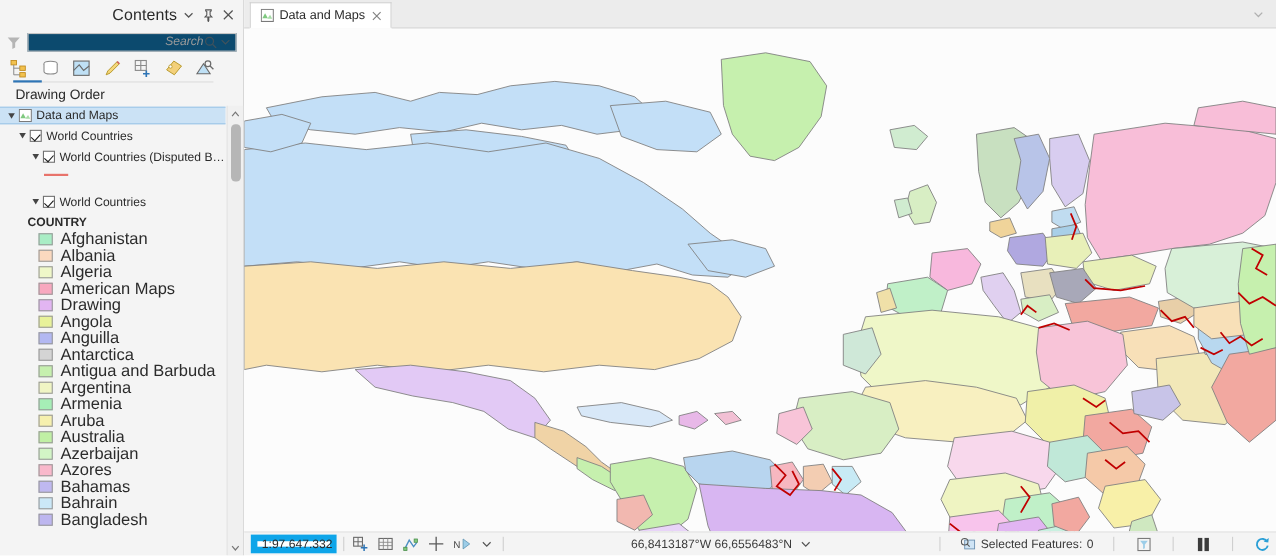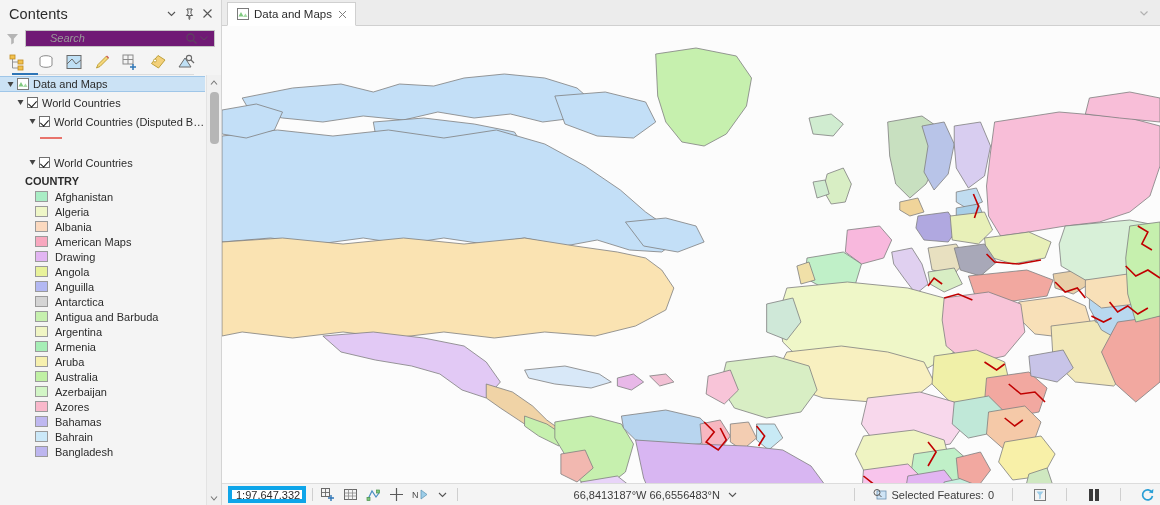--- a/index.html
+++ b/index.html
@@ -4,21 +4,21 @@
 <style>
   * { box-sizing: border-box; margin: 0; padding: 0; }
   html, body {
     width: 1160px; height: 505px;
     overflow: hidden;
     font-family: "Liberation Sans", sans-serif;
     font-size: 11px;
     background: #ffffff;
     color: #3b3b3b;
   }
-  .app { position: relative; width: 1160px; height: 505px; display: flex; }
+  .app { position: relative; width: 1160px; height: 505px; display: flex; text-align: right; }
 
   
   .contents-pane {
     width: 222px; height: 505px;
     background: #f4f4f4;
     border-right: 1px solid #d4d4d4;
     display: flex; flex-direction: column;
     position: relative;
   }
   .pane-header {
@@ -43,21 +43,21 @@
 
   .search-row {
     height: 22px;
     display: flex; align-items: center;
     padding: 0 6px 0 5px;
     gap: 5px;
   }
   .filter-icon { width: 15px; height: 15px; flex: none; }
   .search-box {
     flex: 1; height: 17px;
-    background: #701a75;
+    background: #0c4a6e;
     border: 1px solid #c5c5c5;
     display: flex; align-items: center;
     padding: 0 3px 0 24px;
   }
   .search-box .ph {
     flex: 1; font-style: italic; color: #9a9a9a; font-size: 11px;
     line-height: 15px;
   }
   .search-box .mi { width: 13px; height: 13px; flex: none; opacity: .75; }
 
@@ -145,21 +145,21 @@
   }
 
   .legend-row {
     height: 15px; display: flex; align-items: center;
   }
   .swatch {
     width: 13px; height: 11px; flex: none;
     border: 1px solid #9a9a9a;
     margin-right: 7px;
   }
-  .legend-label { color: #2b2b2b; font-size: 11px; }
+  .legend-label { color: #2b2b2b; font-size: 15px; }
 
   
   .vscroll {
     position: absolute; right: 0; top: 0;
     width: 15px; height: 100%;
     background: #f0f0f0;
     border-left: 1px solid #e3e3e3;
   }
   .vscroll .arrow {
     height: 15px; display: flex; align-items: center; justify-content: center;
@@ -219,21 +219,21 @@
     background: #f4f4f4;
     border-top: 1px solid #dcdcdc;
     display: flex; align-items: center;
     padding: 0 4px 0 6px;
     font-size: 11px;
     color: #3b3b3b;
     gap: 6px;
   }
   .scale-combo {
     width: 78px; height: 17px;
-    background: #fff; border: 4px solid #0ea5e9;
+    background: #fff; border: 6px solid #0ea5e9;
     display: flex; align-items: center;
     padding: 0 2px 0 4px;
     font-size: 11px;
   }
   .scale-combo .val { flex: 1; color: #2b2b2b; }
   .sep { width: 1px; height: 13px; background: #cfcfcf; }
   .sb-btn { width: 17px; height: 17px; display: flex; align-items: center; justify-content: center; }
   .coords { flex: 1; display: flex; align-items: center; justify-content: center; gap: 7px; }
   .coords .txt { font-size: 11px; color: #3b3b3b; }
   .right-grp { display: flex; align-items: center; gap: 18px; }
@@ -333,20 +333,21 @@
         <svg width="18" height="18" viewBox="0 0 18 18">
           <path d="M2 14 L8 5 L14 14 Z" fill="#bfe0f5" stroke="#6a6a6a" stroke-width="1"></path>
           <circle cx="12" cy="5" r="2.6" fill="none" stroke="#6a6a6a" stroke-width="1.1"></circle>
           <path d="M14 7 L17 10" stroke="#6a6a6a" stroke-width="1.2"></path>
         </svg>
       </div>
       <div class="tool-rule"></div>
       <div class="tool-underline"></div>
     </div>
 
+    <div class="drawing-order">Drawing Order</div>
 
     <div class="toc">
       <div class="toc-inner">
 
         <div class="row selected" style="padding-left:4px;">
           <div class="expander">
             <svg width="9" height="9" viewBox="0 0 9 9">
                 <path d="M1.5 2 L7.5 2 L4.5 7 Z" fill="#444"></path>
               </svg>
           </div>
@@ -396,26 +397,26 @@
         <div class="row" style="padding-left:25px; margin-top:3px;">
           <div class="field-label">COUNTRY</div>
         </div>
 
         <div id="legend-list" style="padding-left:35px; margin-top:1px;">
             <div class="legend-row">
               <div class="swatch" style="background: rgb(169, 237, 197);"></div>
               <div class="legend-label">Afghanistan</div>
             </div>
             <div class="legend-row">
+              <div class="swatch" style="background: rgb(251, 217, 191);"></div>
+              <div class="legend-label">Albania</div>
+            </div>
+            <div class="legend-row">
               <div class="swatch" style="background: rgb(239, 247, 200);"></div>
               <div class="legend-label">Algeria</div>
-            </div>
-            <div class="legend-row">
-              <div class="swatch" style="background: rgb(251, 217, 191);"></div>
-              <div class="legend-label">Albania</div>
             </div>
             <div class="legend-row">
               <div class="swatch" style="background: rgb(248, 168, 191);"></div>
               <div class="legend-label">American Maps</div>
             </div>
             <div class="legend-row">
               <div class="swatch" style="background: rgb(226, 181, 242);"></div>
               <div class="legend-label">Drawing</div>
             </div>
             <div class="legend-row">

